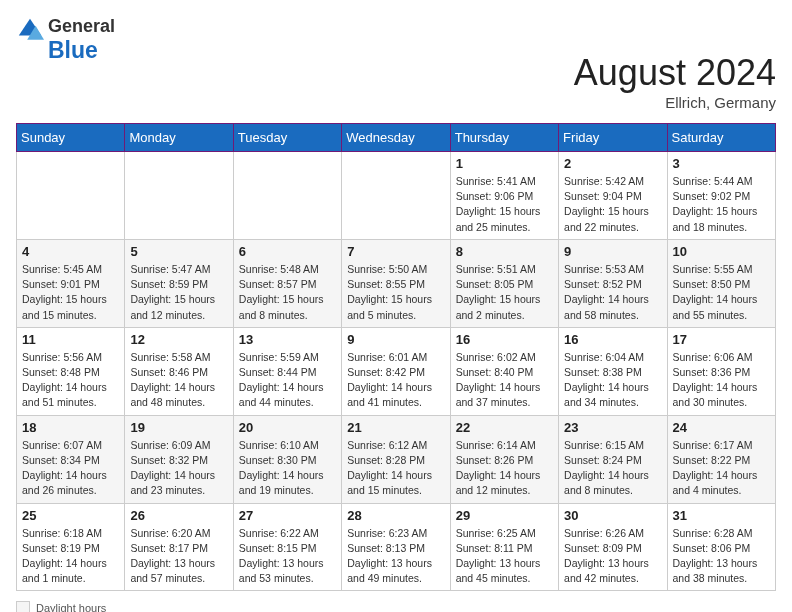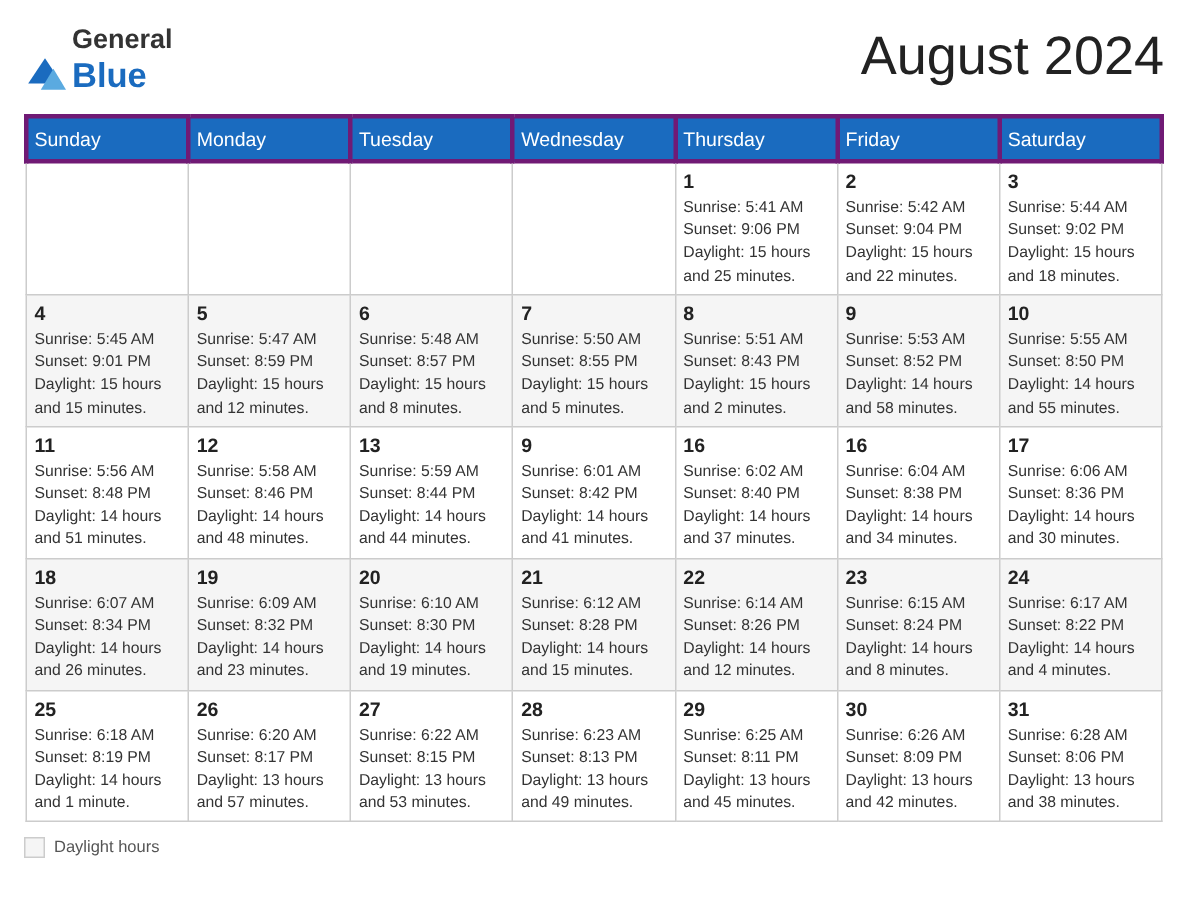--- a/index.html
+++ b/index.html
@@ -11,29 +11,30 @@
       padding: 16px;
     }
     .header {
       display: flex;
       justify-content: space-between;
       align-items: flex-start;
       margin-bottom: 12px;
     }
     .logo {
       display: flex;
-      align-items: flex-end;
+      align-items: flex-start;
       gap: 4px;
     }
     .logo-icon {
       width: 28px;
       height: 28px;
     }
     .title-block {
       text-align: right;
+      margin-top: 36px;
     }
     .month-year {
       font-size: 36px;
       font-weight: normal;
       color: #222;
     }
     .location {
       font-size: 15px;
       color: #444;
     }
@@ -42,21 +43,21 @@
       border-collapse: collapse;
       font-size: 11px;
     }
     .calendar th {
       background: #1a6bbf;
       color: #fff;
       padding: 6px 4px;
       text-align: left;
       font-size: 13px;
       font-weight: normal;
-      border: 3px solid #701a75;
+      border: 1px solid #701a75;
     }
     .calendar td {
       border: 1px solid #ccc;
       vertical-align: top;
       padding: 4px 5px;
       width: 108px;
       min-height: 80px;
       background: #fff;
     }
     .calendar tr:nth-child(even) td {
@@ -101,20 +102,21 @@
       <polygon points="20,4 36,28 4,28" fill="#1a6bbf"></polygon>
       <polygon points="28,14 40,34 16,34" fill="#5aaae0"></polygon>
     </svg>
     <div>
       <span style="font-size:18px;font-weight:bold;color:#333;">General</span><br>
       <span style="font-size:23px;font-weight:bold;color:#1a6bbf;">Blue</span>
     </div>
   </div>
   <div class="title-block">
     <div class="month-year">August 2024</div>
+    <div class="location">Ellrich, Germany</div>
   </div>
 </div>
 
 <table class="calendar">
   <thead>
     <tr>
     <th>Sunday</th>
         <th>Monday</th>
         <th>Tuesday</th>
         <th>Wednesday</th>
@@ -169,21 +171,21 @@
         </td>
         <td>
           <div class="day-num">7</div>
           <div class="day-info">Sunrise: 5:50 AM
 Sunset: 8:55 PM
 Daylight: 15 hours and 5 minutes.</div>
         </td>
         <td>
           <div class="day-num">8</div>
           <div class="day-info">Sunrise: 5:51 AM
-Sunset: 8:43 PM
+Sunset: 8:05 PM
 Daylight: 15 hours and 2 minutes.</div>
         </td>
         <td>
           <div class="day-num">9</div>
           <div class="day-info">Sunrise: 5:53 AM
 Sunset: 8:52 PM
 Daylight: 14 hours and 58 minutes.</div>
         </td>
         <td>
           <div class="day-num">10</div>

